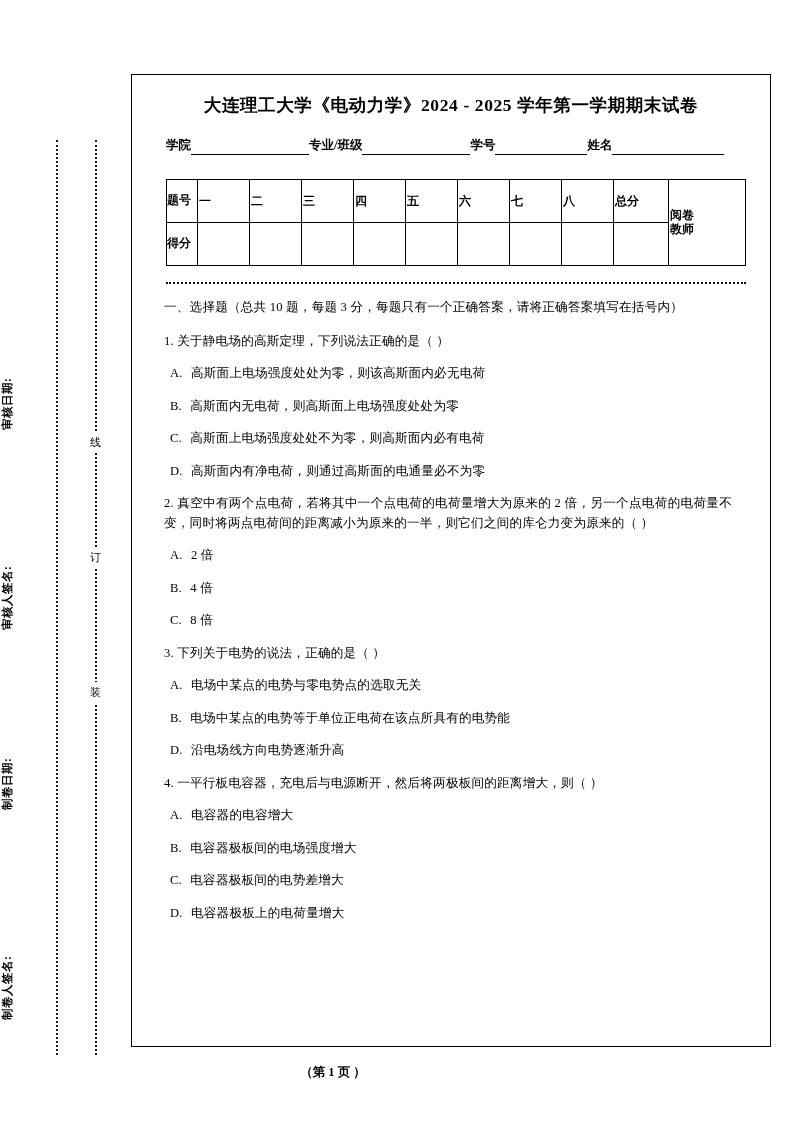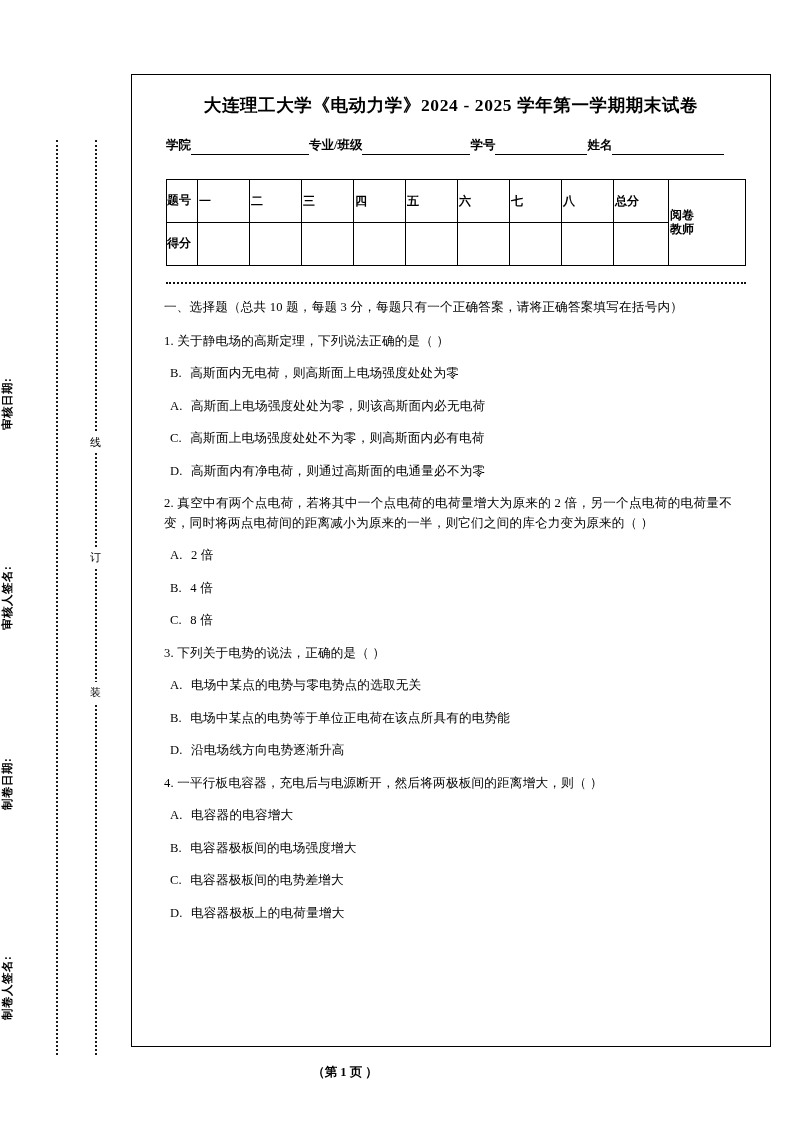--- a/index.html
+++ b/index.html
@@ -160,21 +160,21 @@
     letter-spacing: 0.2px;
   }
   .option-line {
     margin: 0 0 13px 6px;
     letter-spacing: 0.2px;
   }
   .opt-key { margin-right: 5px; }
 
   .page-footer {
     position: absolute;
-    left: 12px;
+    left: 0;
     top: 1064px;
     width: 666px;
     text-align: center;
     font-size: 12.5px;
     font-weight: bold;
     font-family: "Liberation Serif", "DejaVu Serif", serif;
   }
 </style>
 </head>
 <body>
@@ -258,26 +258,26 @@
 
     <div class="body-area">
 
       <div class="section-head">一、选择题（总共 10 题，每题 3 分，每题只有一个正确答案，请将正确答案填写在括号内）</div>
 
       <div class="question-stem">
         <span>1.</span>
         <span>关于静电场的高斯定理，下列说法正确的是（   ）</span>
       </div>
       <div class="option-line">
+        <span class="opt-key">A.</span>
+        <span>高斯面上电场强度处处为零，则该高斯面内必无电荷</span>
+      </div>
+      <div class="option-line">
         <span class="opt-key">B.</span>
         <span>高斯面内无电荷，则高斯面上电场强度处处为零</span>
-      </div>
-      <div class="option-line">
-        <span class="opt-key">A.</span>
-        <span>高斯面上电场强度处处为零，则该高斯面内必无电荷</span>
       </div>
       <div class="option-line">
         <span class="opt-key">C.</span>
         <span>高斯面上电场强度处处不为零，则高斯面内必有电荷</span>
       </div>
       <div class="option-line">
         <span class="opt-key">D.</span>
         <span>高斯面内有净电荷，则通过高斯面的电通量必不为零</span>
       </div>
 

